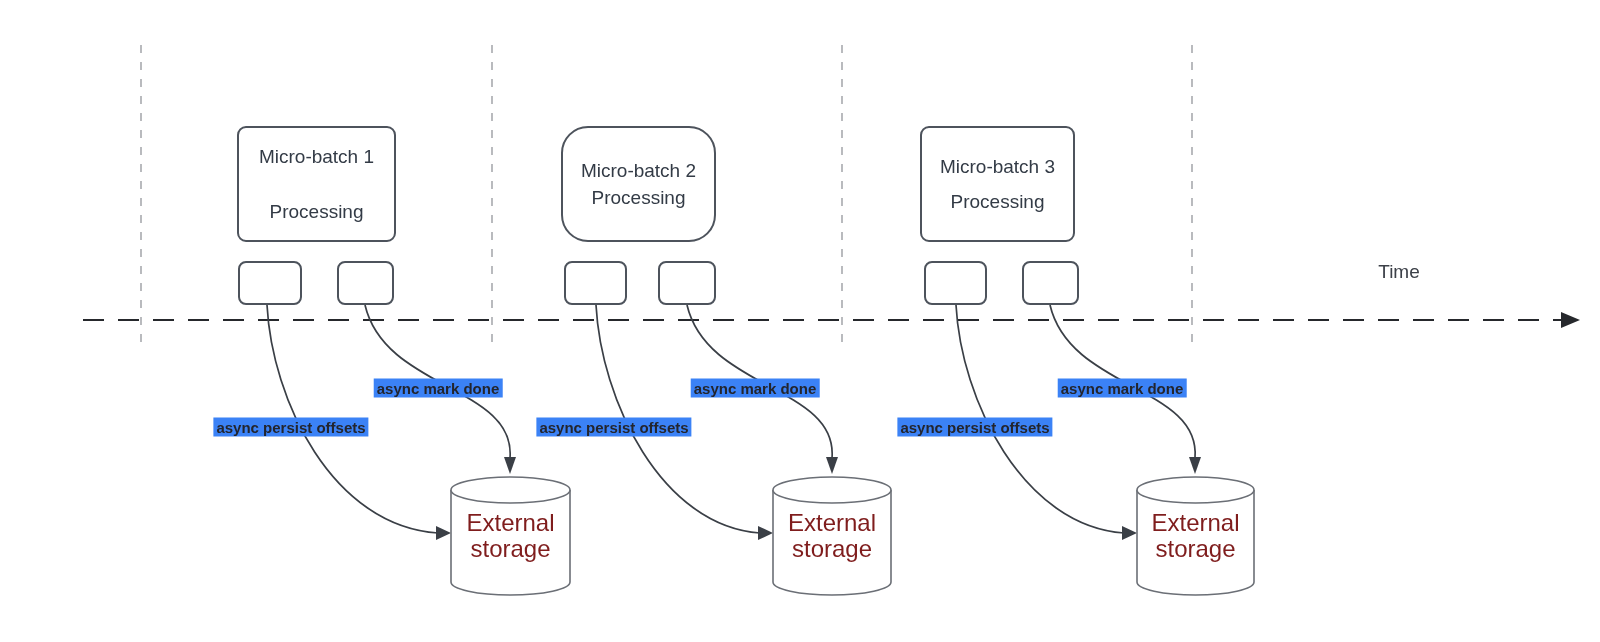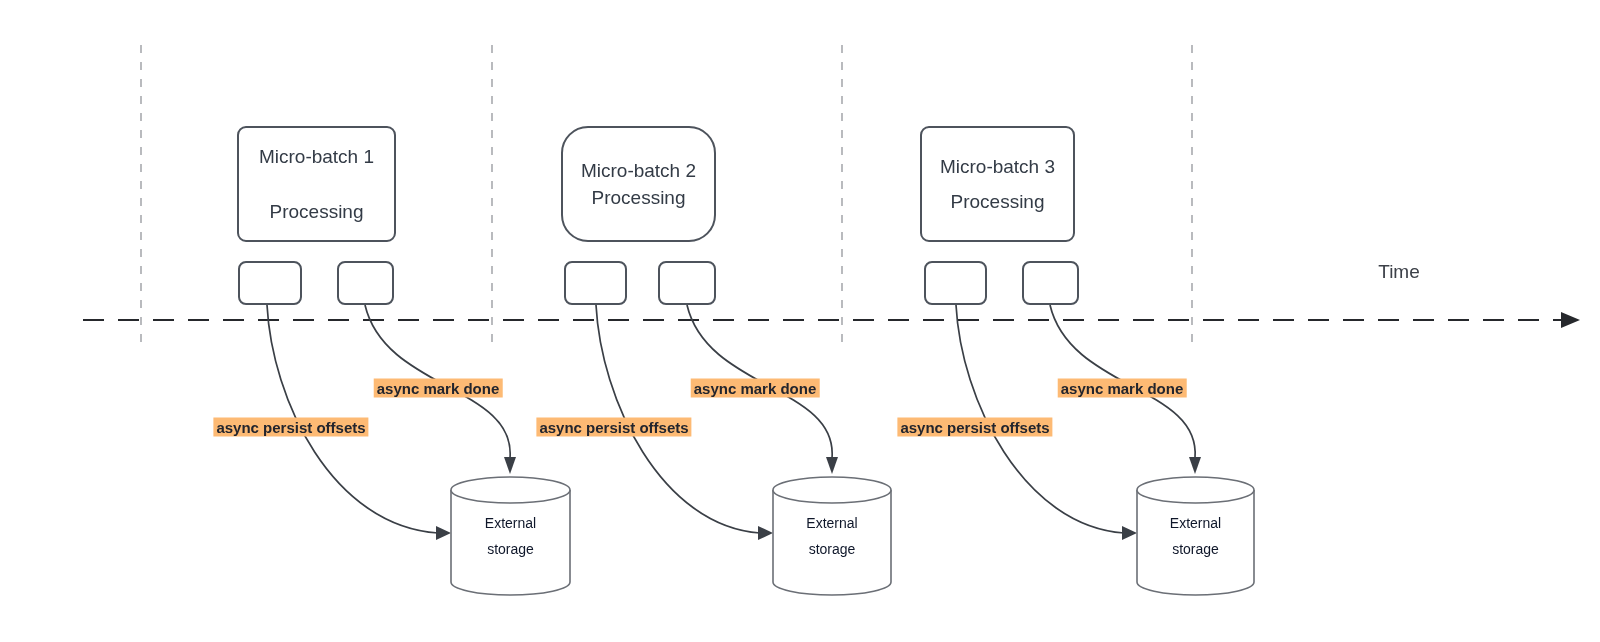--- a/index.html
+++ b/index.html
@@ -16,25 +16,25 @@
     box-sizing:border-box;
   }
   .small-box{
     position:absolute;top:261px;height:44px;
     border:2px solid #4d535c;border-radius:8px;background:#fff;
     box-sizing:border-box;
   }
   .cyl-text{
     position:absolute;top:504px;height:64px;
     display:flex;flex-direction:column;align-items:center;justify-content:center;
-    font-size:14px;line-height:26px;color:#0f172a;text-align:center;
+    font-size:24px;line-height:26px;color:#7f1d1d;text-align:center;
   }
   .flow-label{
     position:absolute;transform:translate(-50%,-50%);
-    background:#fdba74;padding:1px 3px;white-space:nowrap;
+    background:#3b82f6;padding:1px 3px;white-space:nowrap;
     font-size:15px;font-weight:700;color:#23252d;
   }
   .time-label{
     position:absolute;transform:translate(-50%,-50%);
     font-size:19px;color:#3c4048;white-space:nowrap;
   }
 </style>
 </head>
 <body>
 

